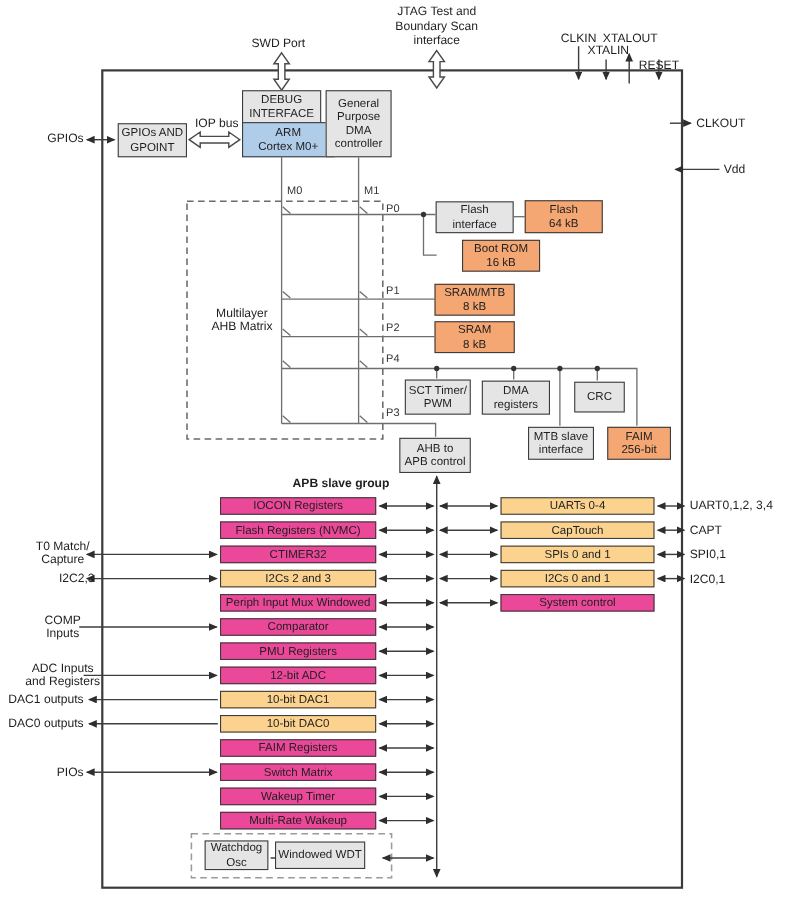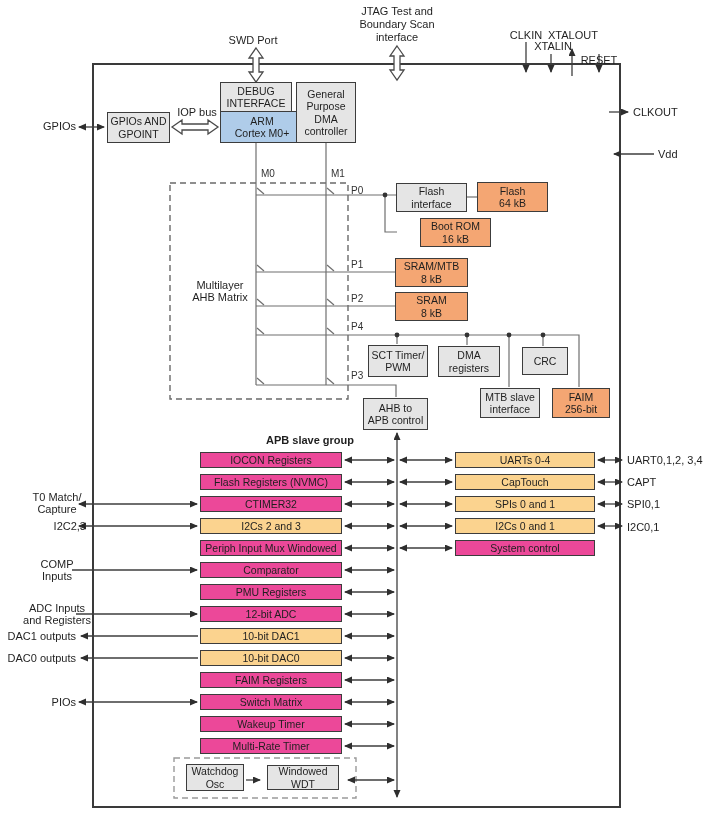--- a/index.html
+++ b/index.html
@@ -173,36 +173,36 @@
   <div class="box" style="left:522px;top:347px;width:46px;height:28px">CRC</div>
   <div class="box" style="left:480px;top:388px;width:60px;height:30px">MTB slave
 interface</div>
   <div class="box orange" style="left:552px;top:388px;width:58px;height:30px">FAIM
 256-bit</div>
   <div class="box" style="left:363px;top:398px;width:65px;height:32px">AHB to
 APB control</div>
 
   <div class="box" style="left:186px;top:764px;width:58px;height:27px">Watchdog
 Osc</div>
-  <div class="box" style="left:267px;top:765px;width:72px;height:25px">Windowed WDT</div>
+  <div class="box" style="left:250px;top:765px;width:82px;height:25px">Windowed WDT</div>
 
   <div class="apbrow" style="left:200px;top:452px">IOCON Registers</div>
   <div class="apbrow" style="left:200px;top:474px">Flash Registers (NVMC)</div>
   <div class="apbrow" style="left:200px;top:496px">CTIMER32</div>
   <div class="apbrow hl" style="left:200px;top:518px">I2Cs 2 and 3</div>
   <div class="apbrow" style="left:200px;top:540px">Periph Input Mux Windowed</div>
   <div class="apbrow" style="left:200px;top:562px">Comparator</div>
   <div class="apbrow" style="left:200px;top:584px">PMU Registers</div>
   <div class="apbrow" style="left:200px;top:606px">12-bit ADC</div>
   <div class="apbrow hl" style="left:200px;top:628px">10-bit DAC1</div>
   <div class="apbrow hl" style="left:200px;top:650px">10-bit DAC0</div>
   <div class="apbrow" style="left:200px;top:672px">FAIM Registers</div>
   <div class="apbrow" style="left:200px;top:694px">Switch Matrix</div>
   <div class="apbrow" style="left:200px;top:716px">Wakeup Timer</div>
-  <div class="apbrow" style="left:200px;top:738px">Multi-Rate Timer</div>
+  <div class="apbrow" style="left:200px;top:738px">Multi-Rate Wakeup</div>
 
   <div class="apbrow right hl" style="left:455px;top:452px">UARTs 0-4</div>
   <div class="apbrow right hl" style="left:455px;top:474px">CapTouch</div>
   <div class="apbrow right hl" style="left:455px;top:496px">SPIs 0 and 1</div>
   <div class="apbrow right hl" style="left:455px;top:518px">I2Cs 0 and 1</div>
   <div class="apbrow right" style="left:455px;top:540px">System control</div>
 
   <div class="lbl c" style="left:215px;top:34px;width:76px">SWD Port</div>
   <div class="lbl c" style="left:347px;top:5px;width:100px;line-height:13px">JTAG Test and
 Boundary Scan

